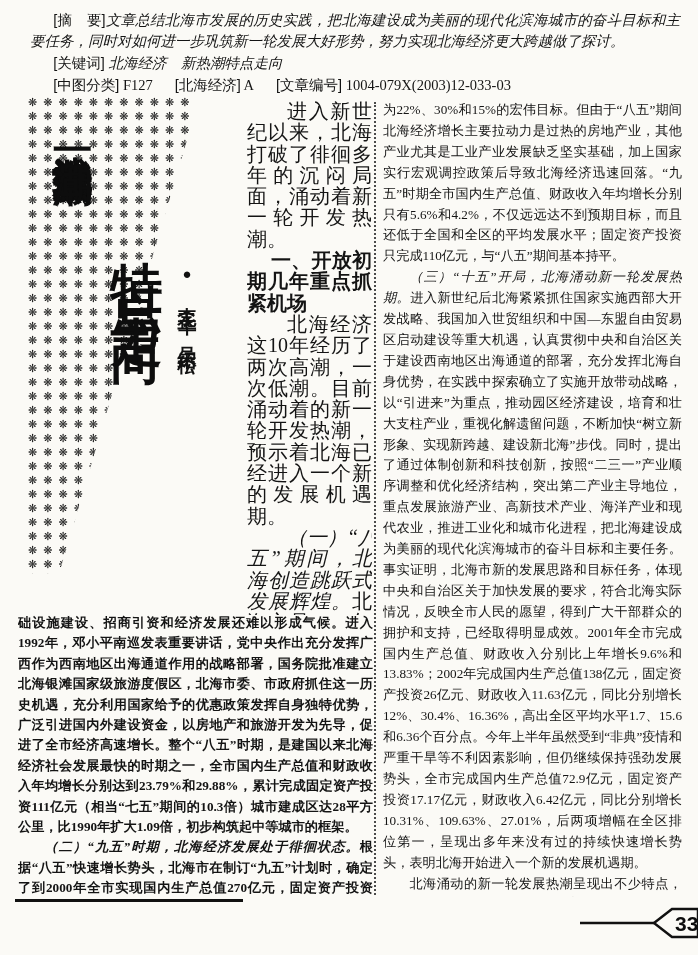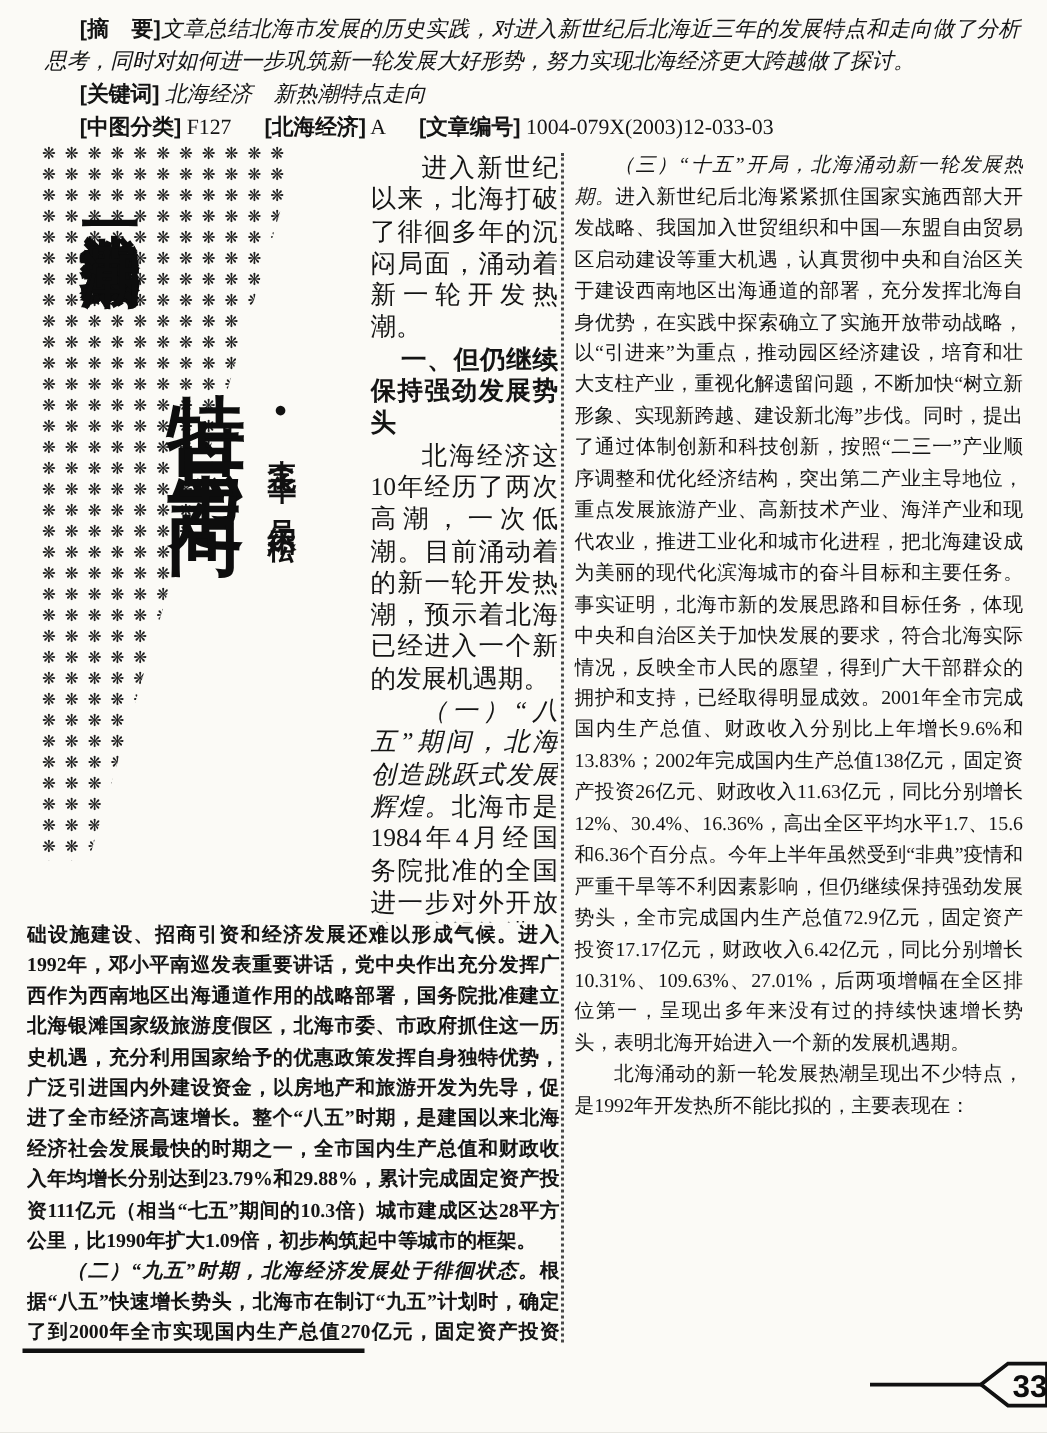--- a/index.html
+++ b/index.html
@@ -5,21 +5,21 @@
   html,body{margin:0;padding:0;background:#d8d5d0;}
   .page{
     position:relative;width:698px;height:955px;margin:0 auto;
     background:#fbfaf6;color:#141414;overflow:hidden;
     font-family:"Liberation Serif","DejaVu Serif",serif;
   }
   
   .abstract{position:absolute;left:30px;top:10px;width:650px;}
   .abstract p{margin:0;text-align:justify;}
   .abs-main{font-size:14.5px;line-height:21px;text-indent:1.6em;}
-  .lbl{font-family:"Liberation Sans","DejaVu Sans",sans-serif;font-weight:bold;font-style:normal;}
+  .lbl{font-family:"Liberation Sans","DejaVu Sans",sans-serif;font-weight:normal;font-style:normal;}
   .kai{font-style:italic;}
   .kw-line{font-size:14.5px;line-height:22px;text-indent:1.6em;margin-top:1px;}
   .clc-line{font-size:14.5px;line-height:22px;text-indent:1.6em;}
   .clc-line .grp{margin-right:22px;}
   .clc-line .val{font-style:normal;}
   
   .title-art{position:absolute;left:28px;top:96px;width:218px;height:522px;}
   .star-pattern{
     position:absolute;left:0;top:0;width:172px;height:478px;
     font-size:11px;line-height:14px;letter-spacing:6px;
@@ -43,21 +43,21 @@
     font-size:19px;letter-spacing:5px;font-weight:bold;color:#111;
   }
   .authors .bullet{font-size:15px;letter-spacing:10px;}
   
   .para{margin:0;text-align:justify;}
   .indent{text-indent:2em;}
   .cont{text-indent:0;}
   .heading{font-family:"Liberation Sans","DejaVu Sans",sans-serif;font-weight:bold;text-indent:1.2em;}
   .mid-col{
     position:absolute;left:247px;top:101px;width:125px;height:514px;
-    font-size:17px;line-height:21.3px;overflow:hidden;
+    font-size:20px;line-height:21.3px;overflow:hidden;
   }
   .col-divider{
     position:absolute;left:374px;top:102px;height:793px;width:0;
     border-left:2px dotted #4a4a4a;
   }
   .right-col{
     position:absolute;left:383px;top:100px;width:299px;height:797px;
     font-size:13.2px;line-height:20.9px;overflow:hidden;
   }
   .bottom-block{
@@ -74,47 +74,48 @@
     font-family:"Liberation Sans","DejaVu Sans",sans-serif;
     font-weight:bold;font-size:21px;fill:#0d0d0d;
   }
 </style>
 </head>
 <body>
 
 <div class="page">
 
   <div class="abstract">
-    <p class="abs-main"><span class="lbl">[摘　要]</span><span class="kai">文章总结北海市发展的历史实践，对进入新世纪后北海近三年的发展特点和走向做了分析思考，同时对如何进一步巩筑新一轮发展大好形势，努力实现北海经济更大跨越做了探讨。</span></p>
+    <p class="abs-main"><span class="lbl">[摘　要]</span><span class="kai">文章总结北海市发展的历史实践，把北海建设成为美丽的现代化滨海城市的奋斗目标和主要任务，同时对如何进一步巩筑新一轮发展大好形势，努力实现北海经济更大跨越做了探讨。</span></p>
     <p class="kw-line"><span class="lbl">[关键词]</span> <span class="kai">北海经济　新热潮特点走向</span></p>
     <p class="clc-line"><span class="grp"><span class="lbl">[中图分类]</span> <span class="val">F127</span></span><span class="grp"><span class="lbl">[北海经济]</span> <span class="val">A</span></span><span class="grp"><span class="lbl">[文章编号]</span> <span class="val">1004-079X(2003)12-033-03</span></span></p>
   </div>
 
   <div class="title-art">
     <div class="star-pattern">❋❋❋❋❋❋❋❋❋❋❋❋❋❋❋❋❋❋❋❋❋❋❋❋❋❋❋❋❋❋❋❋❋❋❋❋❋❋❋❋❋❋❋❋❋❋❋❋❋❋❋❋❋❋❋❋❋❋❋❋❋❋❋❋❋❋❋❋❋❋❋❋❋❋❋❋❋❋❋❋❋❋❋❋❋❋❋❋❋❋❋❋❋❋❋❋❋❋❋❋❋❋❋❋❋❋❋❋❋❋❋❋❋❋❋❋❋❋❋❋❋❋❋❋❋❋❋❋❋❋❋❋❋❋❋❋❋❋❋❋❋❋❋❋❋❋❋❋❋❋❋❋❋❋❋❋❋❋❋❋❋❋❋❋❋❋❋❋❋❋❋❋❋❋❋❋❋❋❋❋❋❋❋❋❋❋❋❋❋❋❋❋❋❋❋❋❋❋❋❋❋❋❋❋❋❋❋❋❋❋❋❋❋❋❋❋❋❋❋❋❋❋❋❋❋❋❋❋❋❋❋❋❋❋❋❋❋❋❋❋❋❋❋❋❋❋❋❋❋❋❋❋❋❋❋❋❋❋❋❋❋❋❋❋❋❋❋❋❋❋❋❋❋❋❋❋❋❋❋❋❋❋❋❋❋❋❋❋❋❋❋❋❋❋❋❋❋❋❋❋❋❋❋❋❋❋❋❋❋❋❋❋❋❋❋❋❋❋❋❋❋❋❋❋❋❋❋❋❋❋❋❋❋❋❋❋❋❋❋❋❋❋❋❋❋❋❋❋❋❋❋❋❋❋❋❋❋❋❋❋❋❋❋❋❋❋❋❋❋❋❋❋❋❋❋❋❋❋❋❋</div>
     <div class="vtext main-title">浅谈北海新一轮发展热潮</div>
     <div class="vtext sub-title">特点与走向</div>
     <div class="vtext authors"><span class="bullet">●</span><span>李玉华　吴绍松</span></div>
   </div>
 
   <div class="mid-col">
       <p class="para indent">进入新世纪以来，北海打破了徘徊多年的沉闷局面，涌动着新一轮开发热潮。</p>
-      <p class="para heading">一、但仍继续保持强劲发展势头</p>
+      <p class="para heading">一、开放初期几年重点抓紧机场</p>
       <p class="para indent">北海经济这10年经历了两次高潮，一次低潮。目前涌动着的新一轮开发热潮，预示着北海已经进入一个新的发展机遇期。</p>
       <p class="para indent"><span class="kai">（一）“八五”期间，北海创造跳跃式发展辉煌。</span>北海市是1984年4月经国务院批准的全国进一步对外开放的14个沿海港口城市之一。由于基础差、底子薄，开放初期几年重点抓紧机场、码头、城市道路等基</p>
     </div>
 
   <div class="col-divider"></div>
 
   <div class="bottom-block">
       <p class="para cont">础设施建设、招商引资和经济发展还难以形成气候。进入1992年，邓小平南巡发表重要讲话，党中央作出充分发挥广西作为西南地区出海通道作用的战略部署，国务院批准建立北海银滩国家级旅游度假区，北海市委、市政府抓住这一历史机遇，充分利用国家给予的优惠政策发挥自身独特优势，广泛引进国内外建设资金，以房地产和旅游开发为先导，促进了全市经济高速增长。整个“八五”时期，是建国以来北海经济社会发展最快的时期之一，全市国内生产总值和财政收入年均增长分别达到23.79%和29.88%，累计完成固定资产投资111亿元（相当“七五”期间的10.3倍）城市建成区达28平方公里，比1990年扩大1.09倍，初步构筑起中等城市的框架。</p>
       <p class="para indent"><span class="kai">（二）“九五”时期，北海经济发展处于徘徊状态。</span>根据“八五”快速增长势头，北海市在制订“九五”计划时，确定了到2000年全市实现国内生产总值270亿元，固定资产投资280亿元，地方财政收入15亿元，年均增长分别</p>
     </div>
 
   <div class="right-col">
+      <p class="para cont">为22%、30%和15%的宏伟目标。但由于“八五”期间北海经济增长主要拉动力是过热的房地产业，其他产业尤其是工业产业发展缺乏坚实基础，加上国家实行宏观调控政策后导致北海经济迅速回落。“九五”时期全市国内生产总值、财政收入年均增长分别只有5.6%和4.2%，不仅远远达不到预期目标，而且还低于全国和全区的平均发展水平；固定资产投资只完成110亿元，与“八五”期间基本持平。</p>
       <p class="para indent"><span class="kai">（三）“十五”开局，北海涌动新一轮发展热期。</span>进入新世纪后北海紧紧抓住国家实施西部大开发战略、我国加入世贸组织和中国—东盟自由贸易区启动建设等重大机遇，认真贯彻中央和自治区关于建设西南地区出海通道的部署，充分发挥北海自身优势，在实践中探索确立了实施开放带动战略，以“引进来”为重点，推动园区经济建设，培育和壮大支柱产业，重视化解遗留问题，不断加快“树立新形象、实现新跨越、建设新北海”步伐。同时，提出了通过体制创新和科技创新，按照“二三一”产业顺序调整和优化经济结构，突出第二产业主导地位，重点发展旅游产业、高新技术产业、海洋产业和现代农业，推进工业化和城市化进程，把北海建设成为美丽的现代化滨海城市的奋斗目标和主要任务。事实证明，北海市新的发展思路和目标任务，体现中央和自治区关于加快发展的要求，符合北海实际情况，反映全市人民的愿望，得到广大干部群众的拥护和支持，已经取得明显成效。2001年全市完成国内生产总值、财政收入分别比上年增长9.6%和13.83%；2002年完成国内生产总值138亿元，固定资产投资26亿元、财政收入11.63亿元，同比分别增长12%、30.4%、16.36%，高出全区平均水平1.7、15.6和6.36个百分点。今年上半年虽然受到“非典”疫情和严重干旱等不利因素影响，但仍继续保持强劲发展势头，全市完成国内生产总值72.9亿元，固定资产投资17.17亿元，财政收入6.42亿元，同比分别增长10.31%、109.63%、27.01%，后两项增幅在全区排位第一，呈现出多年来没有过的持续快速增长势头，表明北海开始进入一个新的发展机遇期。</p>
       <p class="para indent">北海涌动的新一轮发展热潮呈现出不少特点，是1992年开发热所不能比拟的，主要表现在：</p>
     </div>
 
   <div class="foot-rule"></div>
 
   <svg class="page-tab" viewBox="0 0 120 50">
     <line x1="2" y1="25" x2="76" y2="25" stroke="#111" stroke-width="2.5"></line>
     <path d="M76 25 L94 11 L120 11 L120 39 L94 39 Z" fill="none" stroke="#111" stroke-width="2.5"></path>
     <text x="97" y="33">33</text>

